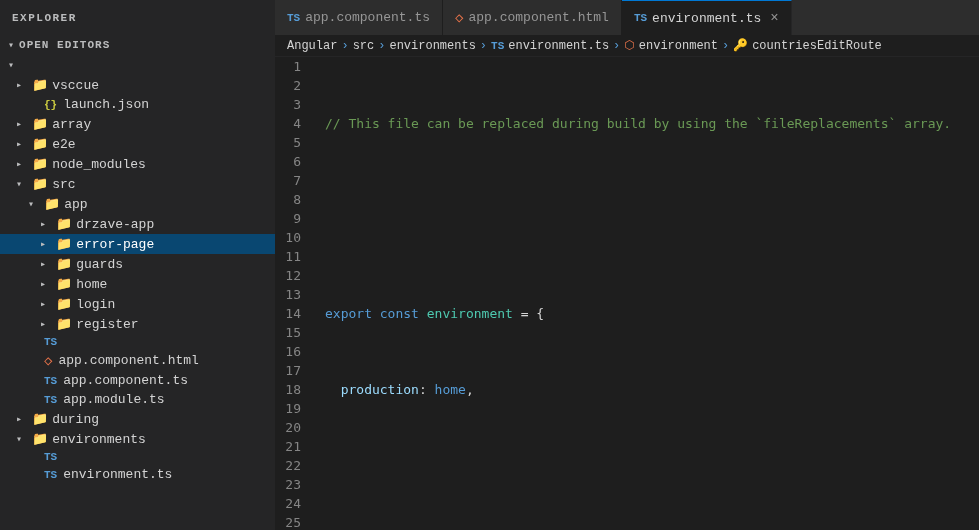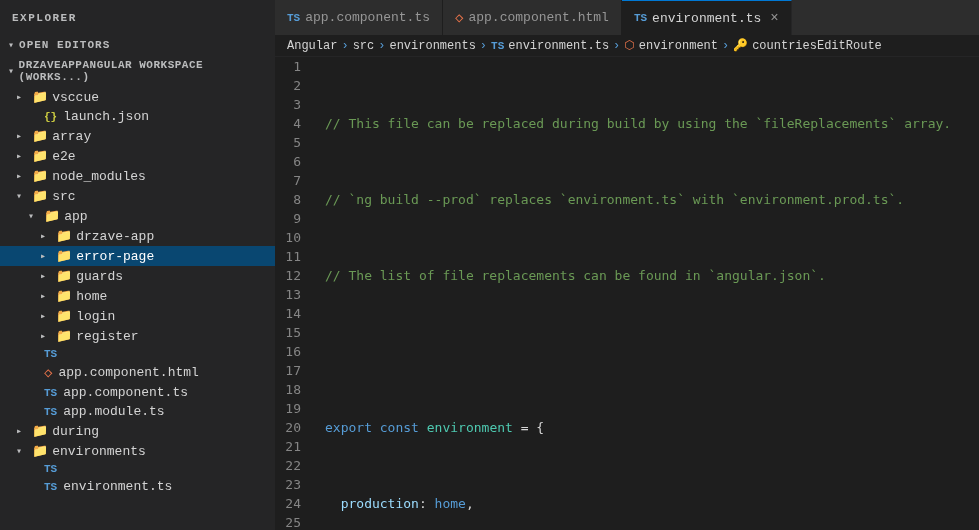--- a/index.html
+++ b/index.html
@@ -50,21 +50,20 @@
 
     <div style="width:275px; background:#252526; flex-shrink:0; overflow-y:auto; overflow-x:hidden; font-size:13px;">
 
       <div style="display:flex; align-items:center; padding:4px 8px; font-size:11px; font-weight:bold; letter-spacing:1px; color:#bbbcbd; cursor:pointer; gap:4px;">
         <span style="font-size:10px; color:#bbbcbd;">▾</span>
         <span>OPEN EDITORS</span>
       </div>
 
       <div style="display:flex; align-items:center; padding:4px 8px; font-size:11px; font-weight:bold; letter-spacing:0.5px; color:#bbbcbd; cursor:pointer; gap:4px;">
         <span style="font-size:10px; color:#bbbcbd;">▾</span>
-        <span>DRZAVEAPPANGULAR WORKSPACE (WORKS...)</span>
       </div>
 
       <div style="display:flex; align-items:center; padding:2px 0 2px 16px; cursor:pointer; gap:4px; color:#d4d4d4;">
         <span style="font-size:10px; color:#bbbcbd; width:12px;">▸</span>
         <span style="color:#dcb67a;">📁</span>
         <span>vsccue</span>
       </div>
 
       <div style="display:flex; align-items:center; padding:2px 0 2px 28px; cursor:pointer; gap:4px; color:#d4d4d4;">
         <span style="width:12px;"></span>
@@ -234,27 +233,21 @@
           <div style="height:19px;">24</div>
           <div style="height:19px;">25</div>
         </div>
 
         <div style="flex:1; padding:0 8px; white-space:pre; overflow-x:hidden;">
           
           <div style="height:19px; display:flex; align-items:center;">
             <span style="color:#6a9955;">// This file can be replaced during build by using the `fileReplacements` array.</span>
           </div>
           
-          <div style="height:19px; display:flex; align-items:center;">
-            <span style="color:#6a9955;">// `ng build --prod` replaces `environment.ts` with `environment.prod.ts`.</span>
-          </div>
-          
-          <div style="height:19px; display:flex; align-items:center;">
-            <span style="color:#6a9955;">// The list of file replacements can be found in `angular.json`.</span>
-          </div>
+          
           
           <div style="height:19px;"></div>
           
           <div style="height:19px; display:flex; align-items:center;">
             <span style="color:#569cd6;">export</span><span style="color:#d4d4d4;"> </span><span style="color:#569cd6;">const</span><span style="color:#d4d4d4;"> </span><span style="color:#4ec9b0;">environment</span><span style="color:#d4d4d4;"> = {</span>
           </div>
           
           <div style="height:19px; display:flex; align-items:center;">
             <span style="color:#d4d4d4;">  </span><span style="color:#9cdcfe;">production</span><span style="color:#d4d4d4;">: </span><span style="color:#569cd6;">home</span><span style="color:#d4d4d4;">,</span>
           </div>

